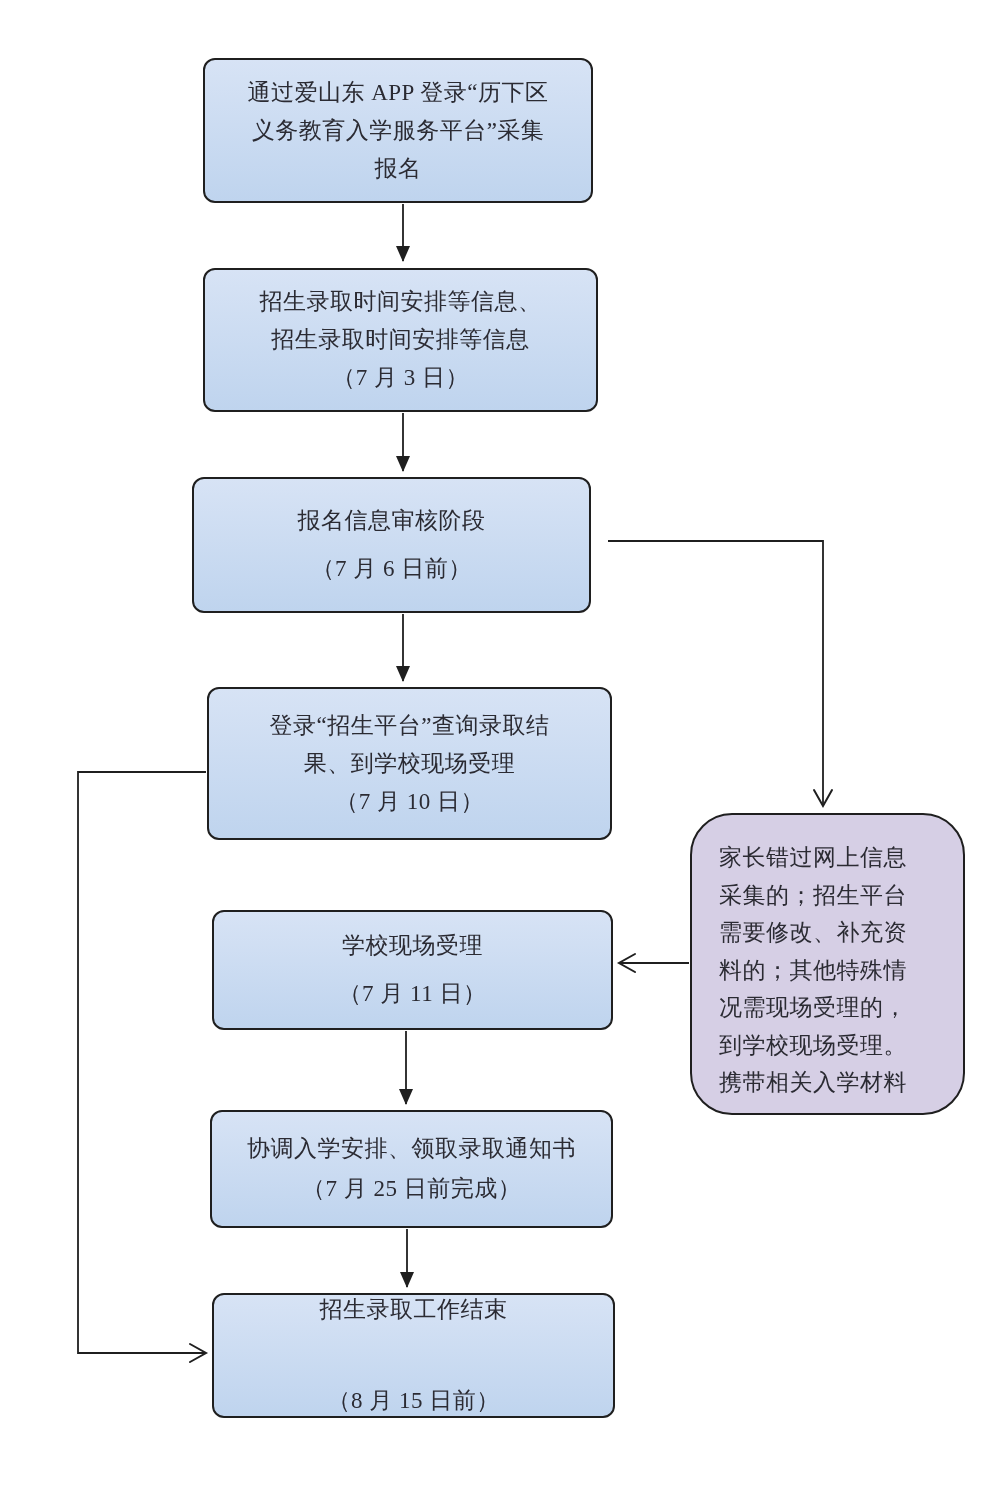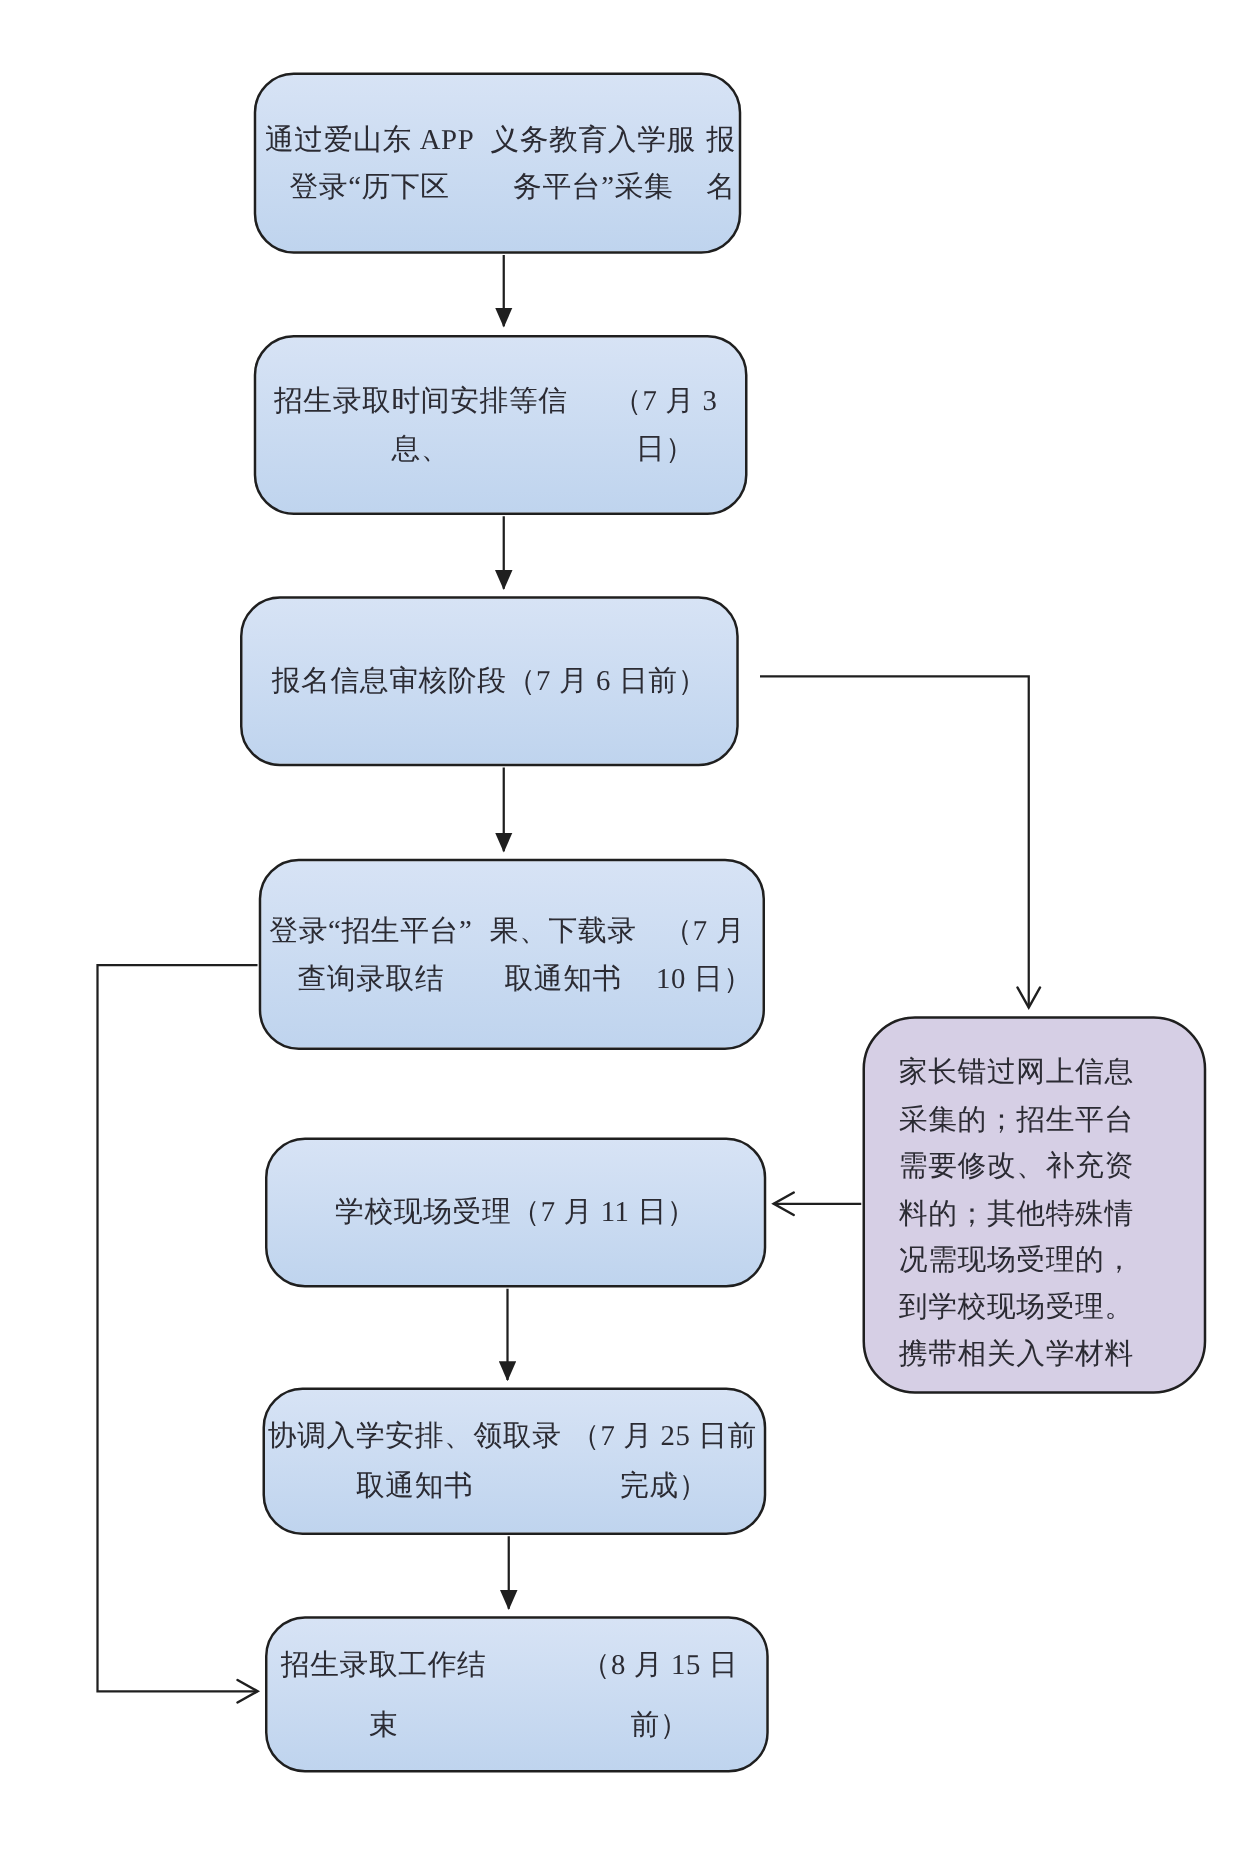--- a/index.html
+++ b/index.html
@@ -37,23 +37,23 @@
     fill:none;
   }
   .marker-tri{ fill:var(--line); stroke:none; }
   .marker-vee{ fill:none; stroke:var(--line); stroke-width:2; stroke-linecap:round; }
   .node{
     position:absolute;
     z-index:2;
     box-sizing:border-box;
     background:linear-gradient(180deg,var(--node-fill-top) 0%,var(--node-fill-bottom) 100%);
     border:2px solid var(--node-border);
-    border-radius:32px;
+    border-radius:12px;
     display:flex;
-    flex-direction:row;
+    flex-direction:column;
     justify-content:center;
     align-items:center;
     text-align:center;
     font-size:23px;
     letter-spacing:0.5px;
     line-height:38px;
   }
   .node.lh-40{ line-height:40px; }
   .node.lh-48{ line-height:48px; }
   .note{
@@ -108,31 +108,32 @@
   </svg>
 
   <div class="node" id="node-collect">
       <div>通过爱山东 APP 登录“历下区</div>
       <div>义务教育入学服务平台”采集</div>
       <div>报名</div>
     </div>
 
   <div class="node" id="node-publish">
       <div>招生录取时间安排等信息、</div>
+      <div>招生录取时间安排等信息</div>
       <div>（7 月 3 日）</div>
     </div>
 
   <div class="node lh-48" id="node-review">
       <div>报名信息审核阶段</div>
       <div>（7 月 6 日前）</div>
     </div>
 
   <div class="node" id="node-query">
       <div>登录“招生平台”查询录取结</div>
-      <div>果、下载录取通知书</div>
+      <div>果、到学校现场受理</div>
       <div>（7 月 10 日）</div>
     </div>
 
   <div class="node lh-48" id="node-onsite">
       <div>学校现场受理</div>
       <div>（7 月 11 日）</div>
     </div>
 
   <div class="node lh-40" id="node-coordinate">
       <div>协调入学安排、领取录取通知书</div>

